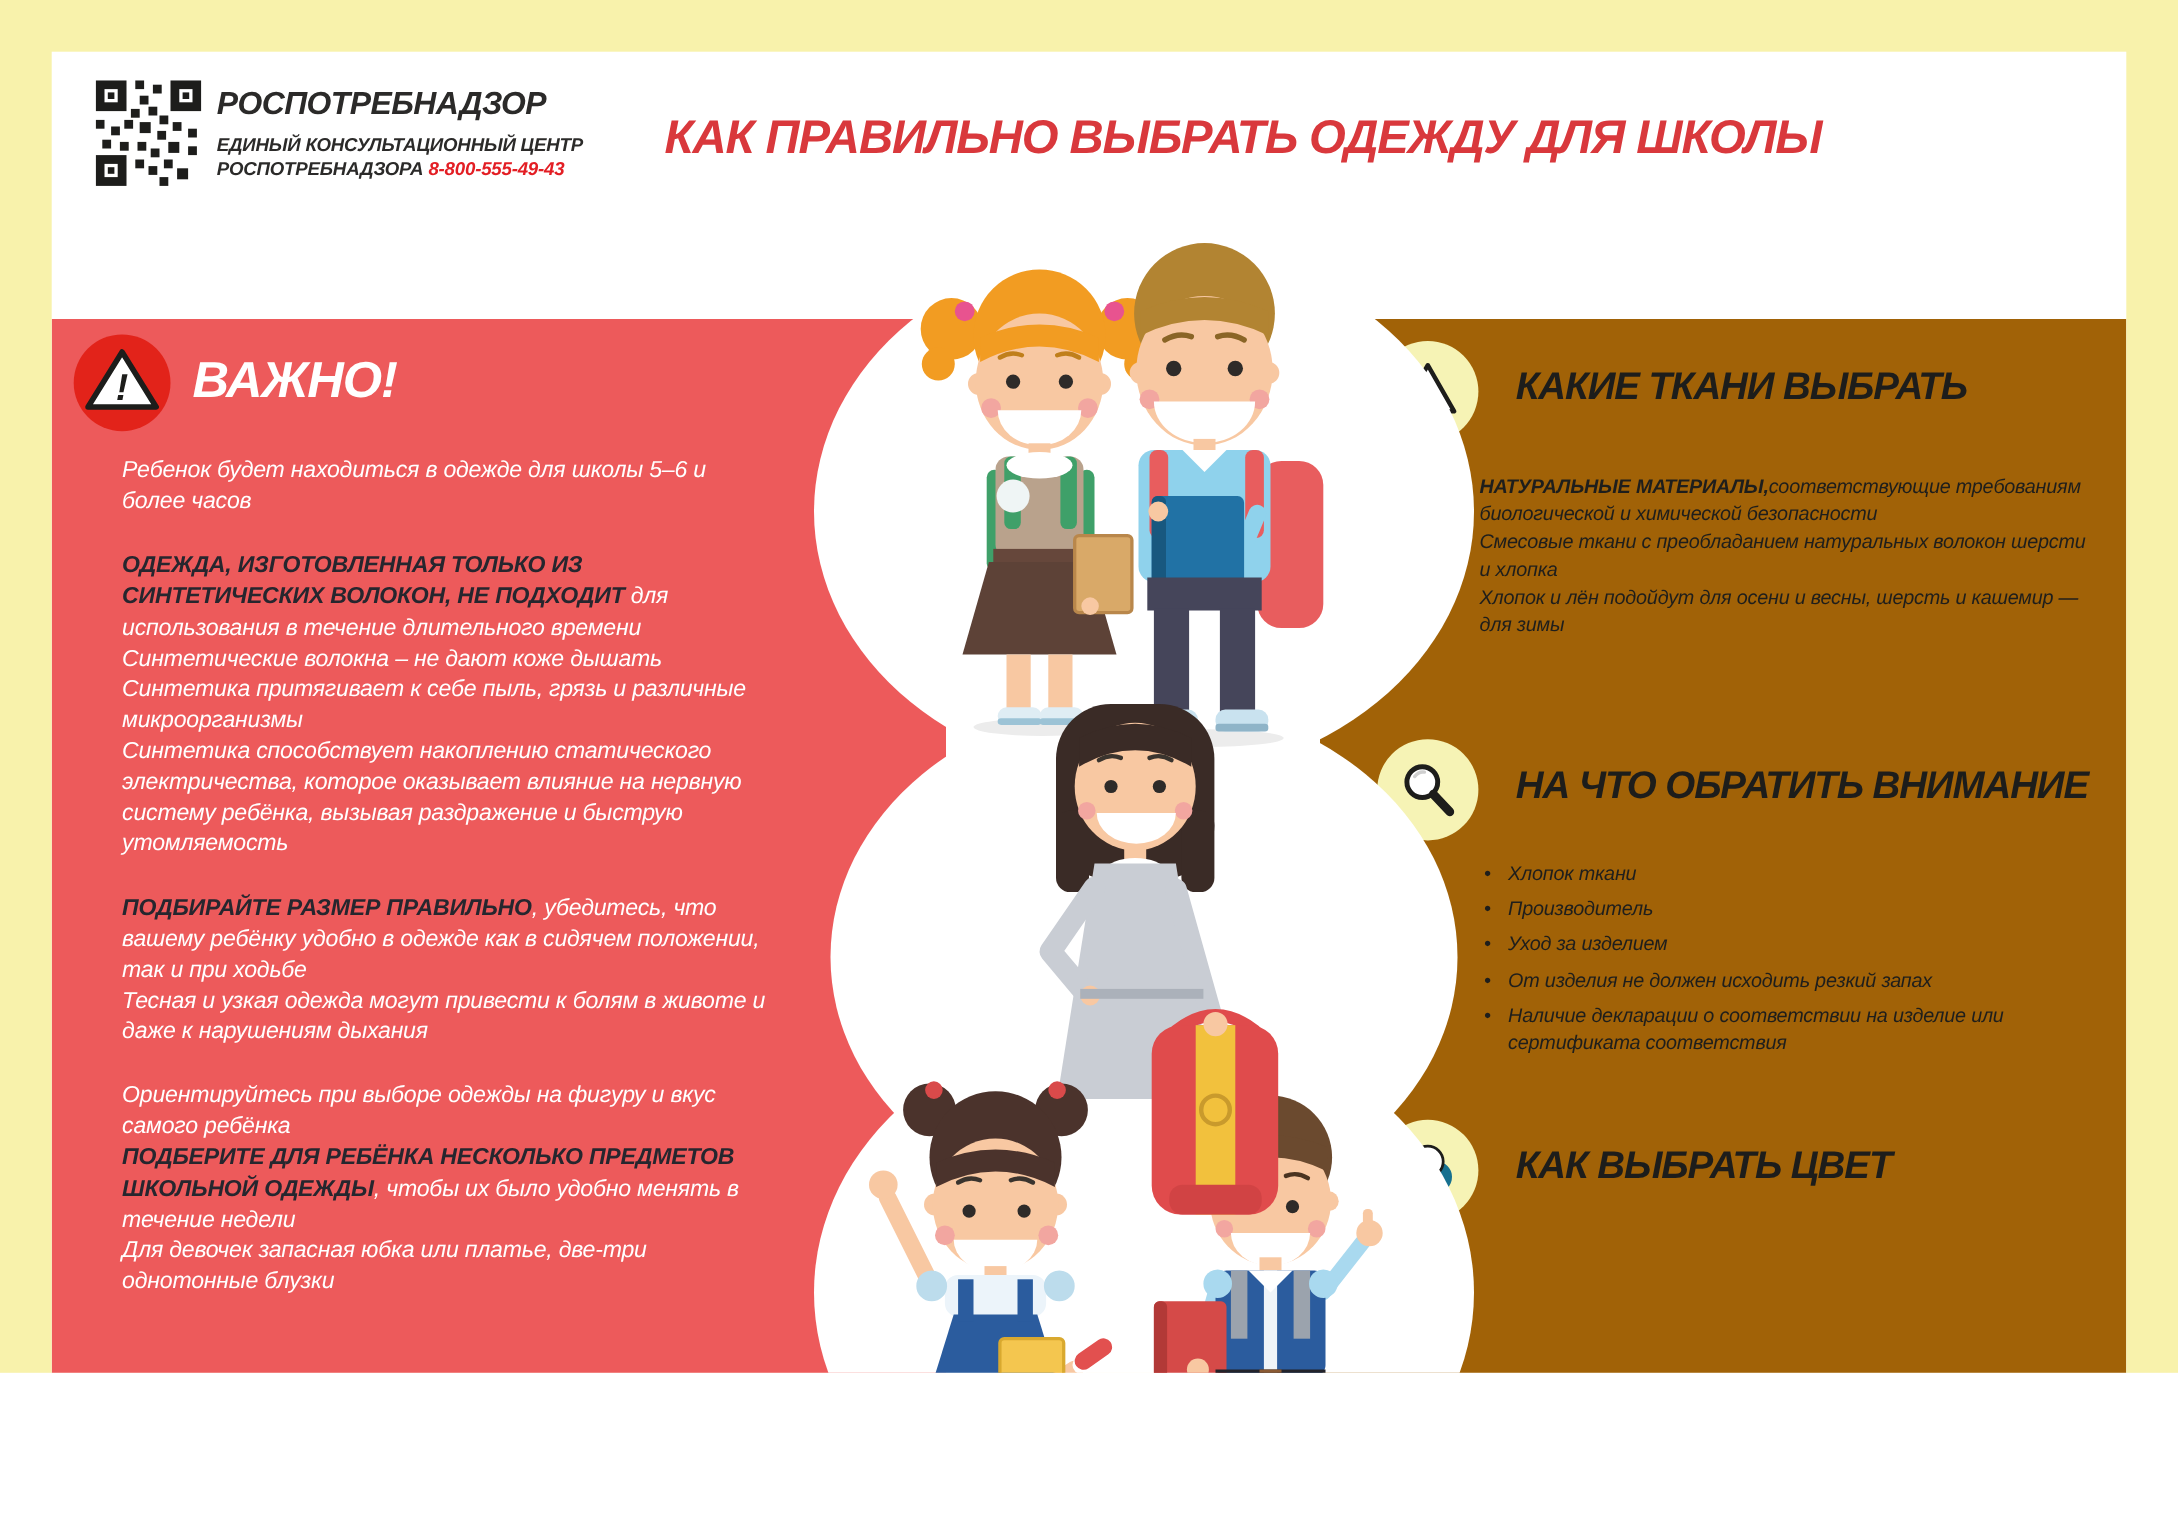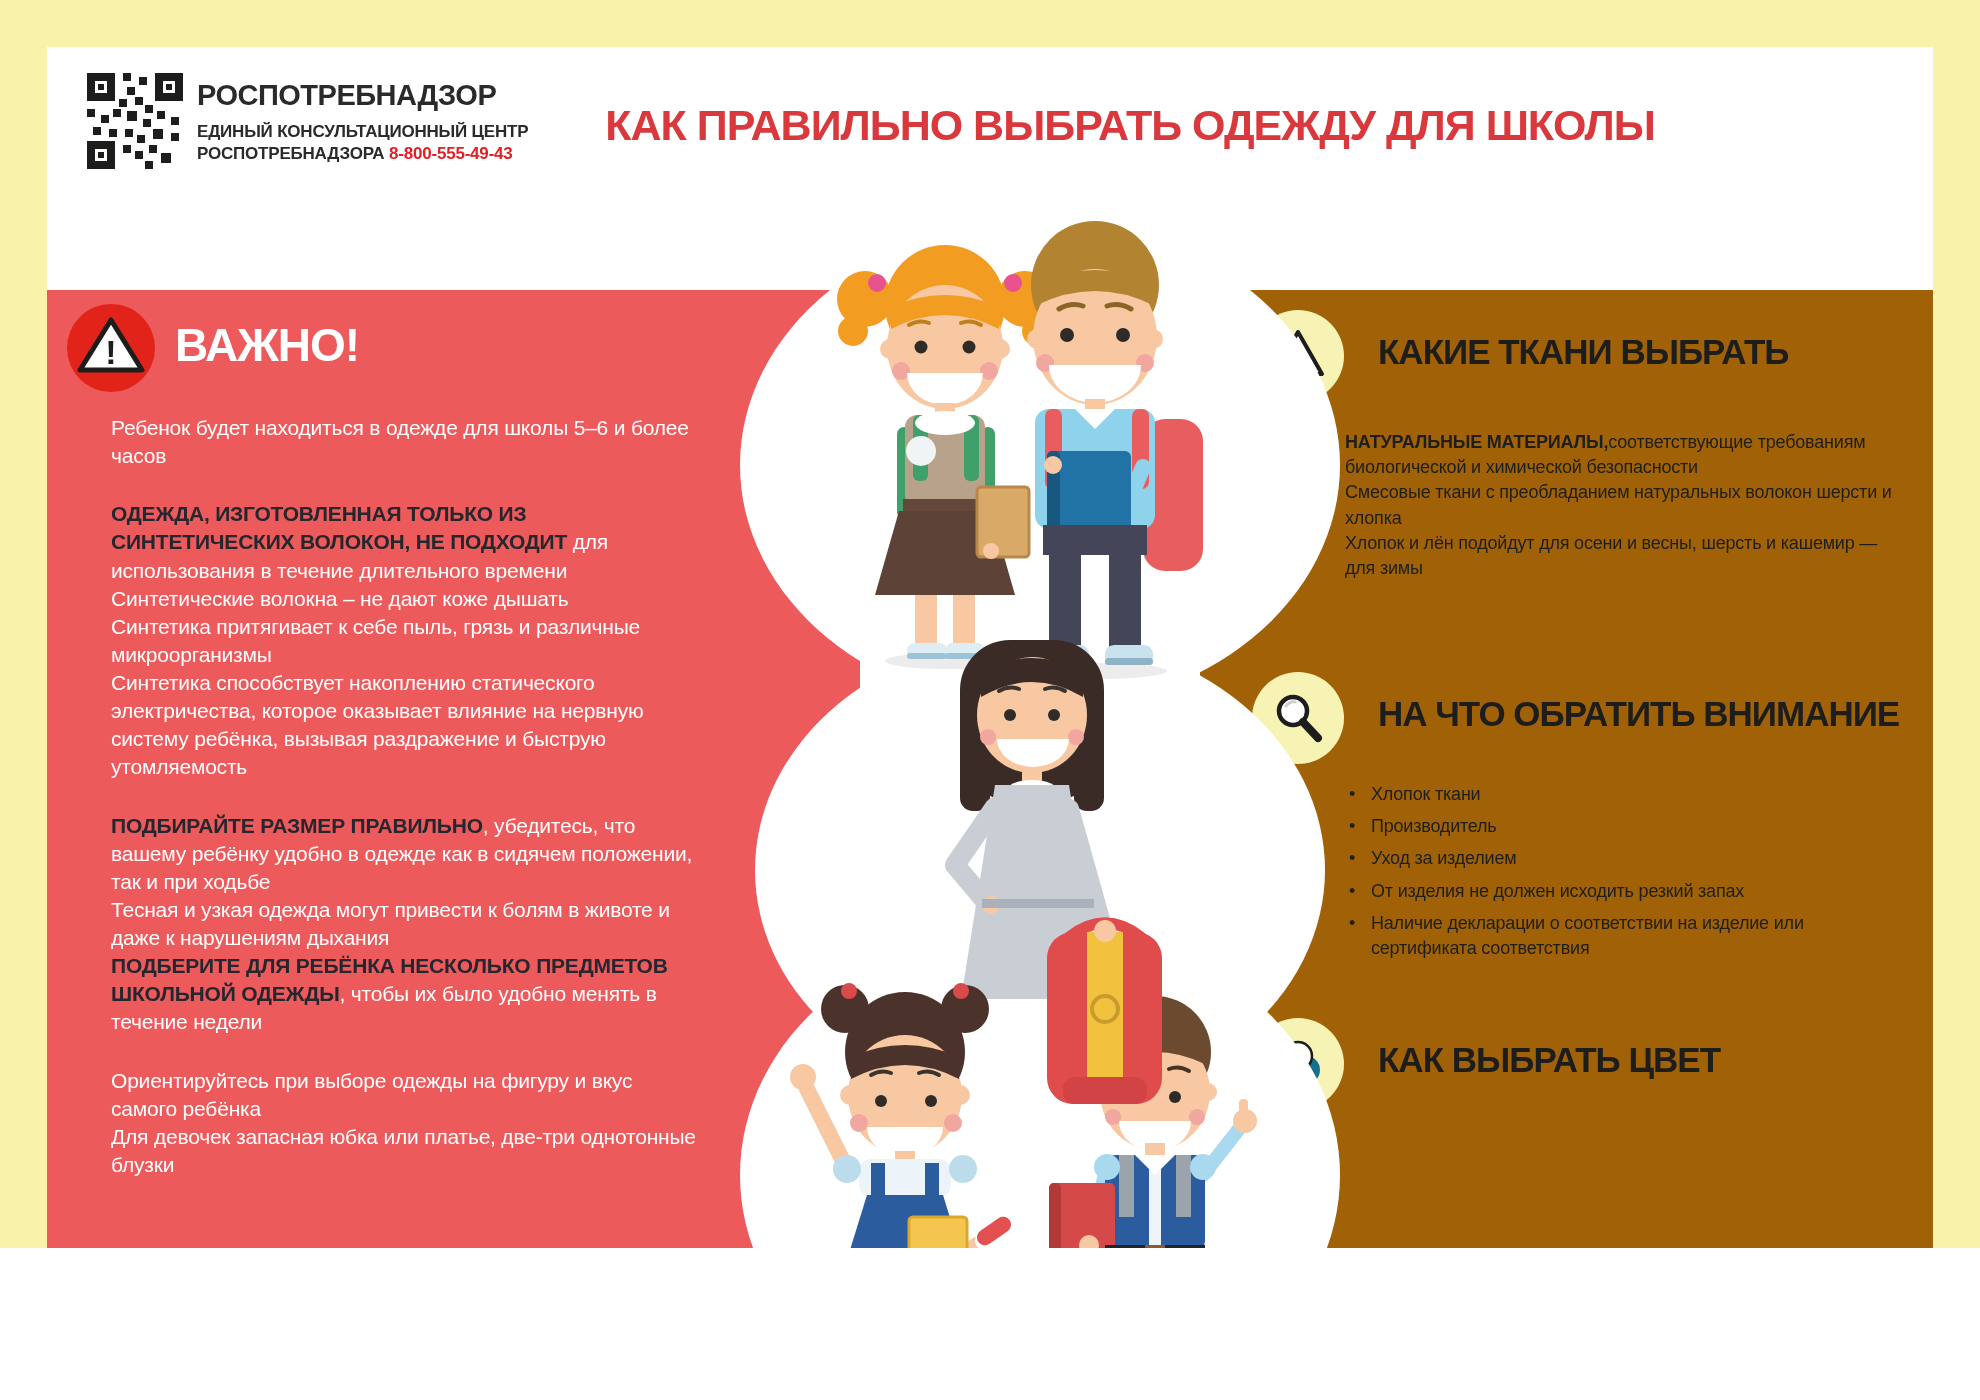--- a/index.html
+++ b/index.html
@@ -1,18 +1,18 @@
 <!DOCTYPE html>
 <html lang="ru"><head>
 <meta charset="utf-8">
 <style>
   * { margin:0; padding:0; box-sizing:border-box; }
   html,body { width:1980px; height:1400px; }
   body { font-family:"Liberation Sans","DejaVu Sans",sans-serif; }
-  .page { position:relative; width:1980px; height:1248px; background:#f8f2ab; overflow:hidden; }
+  .page { position:relative; width:1980px; height:1248px; background:#f8f2ab; overflow:hidden;font-style:italic; }
   .inner { position:absolute; left:47px; top:47px; width:1886px; height:1306px; background:#ffffff; overflow:hidden; }
 
   
   .qr { position:absolute; left:40px; top:26px; width:96px; height:96px; }
   .brand { position:absolute; left:150px; top:32px; }
   .org { font-size:29px; font-weight:bold; color:#2b2a29; letter-spacing:-0.5px; }
   .brand-sub { margin-top:9px; font-size:17px; font-weight:bold; color:#2b2a29; line-height:1.3; letter-spacing:-0.2px; }
   .phone { color:#e31e24; }
   .title { position:absolute; left:320px; right:40px; top:54px; text-align:center;
            font-size:43px; font-weight:bold; color:#d9383c; letter-spacing:-1px; white-space:nowrap; }
@@ -109,22 +109,22 @@
       </div>
       <h2 class="imp-title">ВАЖНО!</h2>
       <div class="imp-body">
         <p class="rb">Ребенок будет находиться в одежде для школы 5–6 и более часов</p>
         <p class="rb gap"><b class="bd">ОДЕЖДА, ИЗГОТОВЛЕННАЯ ТОЛЬКО ИЗ СИНТЕТИЧЕСКИХ ВОЛОКОН, НЕ ПОДХОДИТ</b><span> для использования в течение длительного времени</span></p>
         <p class="rb">Синтетические волокна – не дают коже дышать</p>
         <p class="rb">Синтетика притягивает к себе пыль, грязь и различные микроорганизмы</p>
         <p class="rb">Синтетика способствует накоплению статического электричества, которое оказывает влияние на нервную систему ребёнка, вызывая раздражение и быструю утомляемость</p>
         <p class="rb gap"><b class="bd">ПОДБИРАЙТЕ РАЗМЕР ПРАВИЛЬНО</b><span>, убедитесь, что вашему ребёнку удобно в одежде как в сидячем положении, так и при ходьбе</span></p>
         <p class="rb">Тесная и узкая одежда могут привести к болям в животе и даже к нарушениям дыхания</p>
+        <p class="rb gap">Ориентируйтесь при выборе одежды на фигуру и вкус самого ребёнка</p>
         <p class="rb"><b class="bd">ПОДБЕРИТЕ ДЛЯ РЕБЁНКА НЕСКОЛЬКО ПРЕДМЕТОВ ШКОЛЬНОЙ ОДЕЖДЫ</b><span>, чтобы их было удобно менять в течение недели</span></p>
-        <p class="rb gap">Ориентируйтесь при выборе одежды на фигуру и вкус самого ребёнка</p>
         <p class="rb">Для девочек запасная юбка или платье, две-три однотонные блузки</p>
       </div>
     </section>
 
     <section class="panel panel-green">
 
       <div class="gsec-icon" style="left:52px; top:20px;">
         <svg width="64" height="64" viewBox="0 0 64 64" aria-hidden="true">
           <path d="M32 8 L56 50 L8 50 Z" fill="#ffffff" stroke="#1d1d1b" stroke-width="4" stroke-linejoin="round"></path>
           <text x="32" y="46" text-anchor="middle" font-size="28" font-weight="bold" fill="#1d1d1b">?</text>

